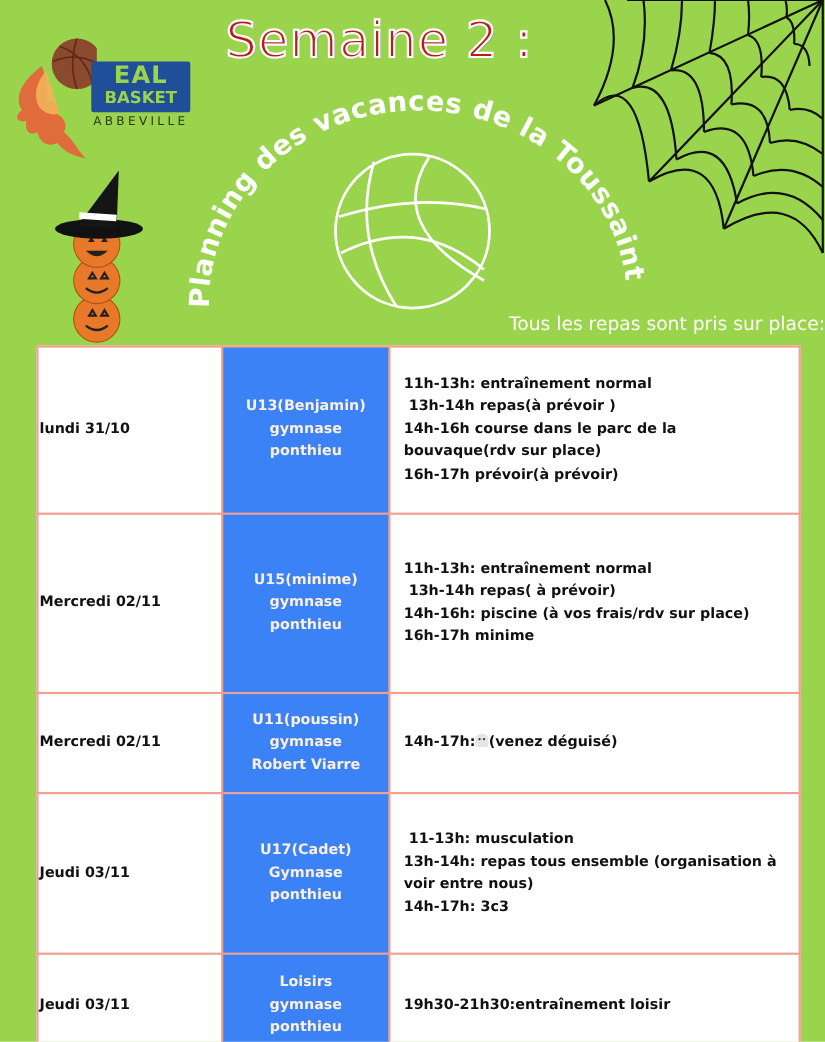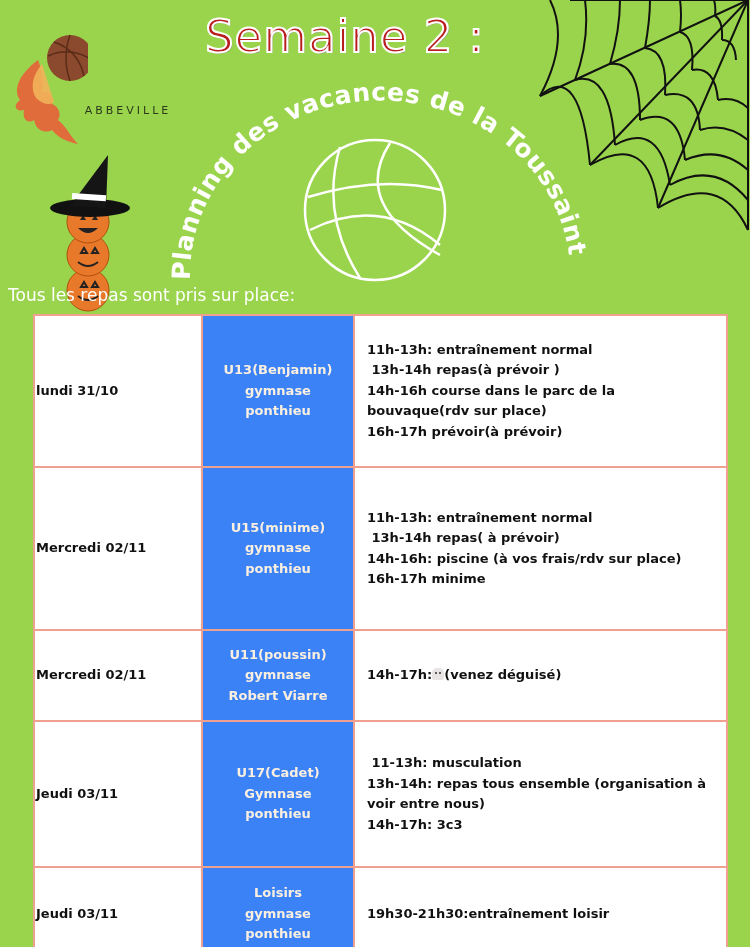--- a/index.html
+++ b/index.html
@@ -29,21 +29,21 @@
     font-size: 45px; color: #b91c1c;
     -webkit-text-stroke: 2px #ffffff; font-weight: normal;
     text-shadow: 1px 1px 0 #777;
     font-family: "DejaVu Sans", sans-serif; white-space: nowrap; letter-spacing: 1px;
   }
   .arc { position: absolute; left: 150px; top: 70px; width: 450px; height: 230px; }
   .ball { position: absolute; left: 300px; top: 135px; width: 150px; height: 150px; }
   .web { position: absolute; left: 530px; top: 0; width: 220px; height: 235px; }
   .pumpkins { position: absolute; left: 48px; top: 150px; width: 90px; height: 170px; }
   .subtitle {
-    position: absolute; left: 0; top: 285px; width: 750px; text-align: left;
+    position: absolute; left: 0; top: 285px; width: 750px; text-align: right;
     color: #ffffff; font-size: 17px; font-family: "DejaVu Sans", sans-serif;
     padding-left: 0px;
   }
   .subtitle span { display: inline-block; margin-left: 8px; }
   table.sched {
     position: absolute; left: 33px; top: 314px;
     width: 695px; border-collapse: collapse; table-layout: fixed;
     background: #ffffff;
   }
   table.sched td {
@@ -67,20 +67,24 @@
 </head>
 <body>
 
 <div class="logo">
   <svg width="80" height="130" viewBox="0 0 80 130" style="position:absolute;left:0;top:0">
     <path d="M30 40 C10 55, 5 70, 12 80 C4 86, 8 92, 16 90 C14 100, 20 104, 26 100 C28 110, 36 114, 44 110 C50 118, 60 122, 70 124 C62 116, 58 106, 50 100 C54 94, 50 86, 44 84 C46 76, 40 70, 34 72 C36 62, 34 50, 30 40 Z" fill="#E8603A" opacity="0.9"></path>
     <path d="M34 44 C24 56, 22 68, 28 78 C34 84, 42 86, 46 82" fill="#F2B25A" opacity="0.9"></path>
     <circle cx="62" cy="38" r="23" fill="#8B4A2E"></circle>
     <path d="M40 36 Q62 26 84 40 M62 15 Q54 38 62 61 M46 22 Q70 30 76 56" stroke="#5a2c18" stroke-width="1.5" fill="none"></path>
   </svg>
+  <div class="logo-box">
+    <div class="logo-line1">EAL</div>
+    <div class="logo-line2">BASKET</div>
+  </div>
   <div class="logo-city">ABBEVILLE</div>
 </div>
 
 <div class="title">Semaine 2 :</div>
 
 <svg class="arc" viewBox="0 0 450 230">
   <defs>
     <path id="arcPath" d="M40 210 A 185 170 0 0 1 420 200"></path>
   </defs>
   <text font-family="DejaVu Sans, sans-serif" font-weight="bold" font-size="25" fill="#ffffff" letter-spacing="0.5">

